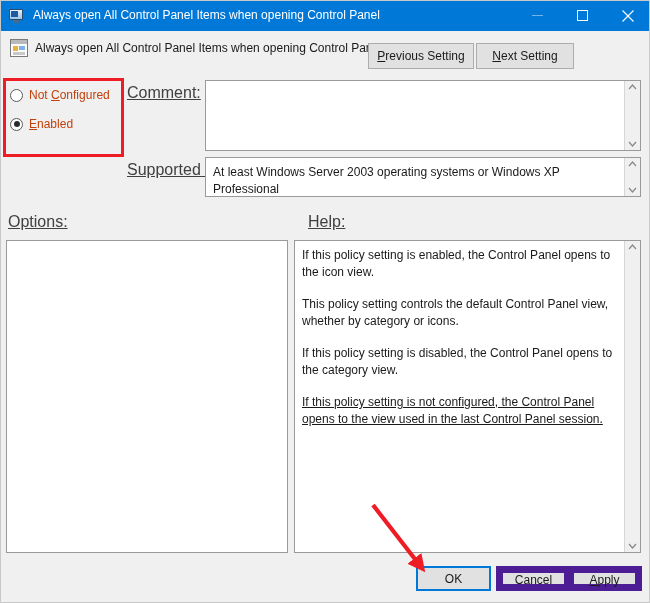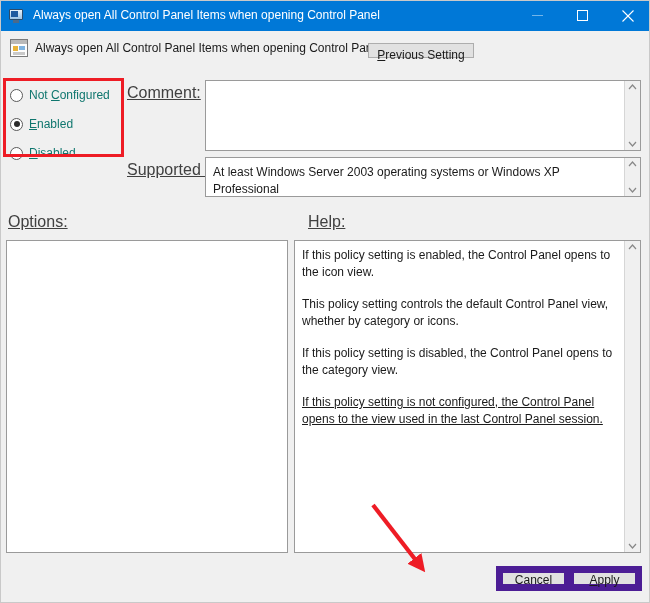--- a/index.html
+++ b/index.html
@@ -118,21 +118,21 @@
   .policy-title {
     position: absolute;
     left: 35px; top: 10px;
     font-size: 12px;
     color: #1a1a1a;
     white-space: nowrap;
   }
   .hdr-btn {
     position: absolute;
     top: 43px;
-    height: 15px;
+    height: 26px;
     background: #e1e1e1;
     border: 1px solid #adadad;
     font-family: "Liberation Sans", sans-serif;
     font-size: 12px;
     color: #1a1a1a;
     padding: 4px;
     cursor: default;
     box-sizing: border-box;
   }
   #btn-prev { left: 368px; width: 106px; }
@@ -164,21 +164,21 @@
   .radio-circle.checked::after {
     content: "";
     position: absolute;
     left: 2.5px; top: 2.5px;
     width: 6px; height: 6px;
     border-radius: 50%;
     background: #2b2b2b;
   }
   .radio-label {
     font-size: 12px;
-    color: #0f766e;
+    color: #c2410c;
     white-space: nowrap;
   }
 
   
   .anno-rect {
     position: absolute;
     left: 3px; top: 78px;
     width: 121px; height: 79px;
     border: 3px solid #ee1c25;
     box-sizing: border-box;
@@ -313,37 +313,34 @@
       <div class="pi-bar"></div>
       <div class="pi-sq1"></div>
       <div class="pi-sq2"></div>
       <div class="pi-sq3"></div>
     </div>
     <div class="policy-title">Always open All Control Panel Items when opening Control Panel</div>
   </div>
 
   <button class="hdr-btn" id="btn-prev"><span class="ul">P</span><span>revious Setting</span></button>
 
+  <button class="hdr-btn" id="btn-next"><span class="ul">N</span><span>ext Setting</span></button>
 
   <div class="radio-group">
 
     <div class="radio-item">
       <span class="radio-circle"></span>
       <span class="radio-label"><span>Not </span><span class="ul">C</span><span>onfigured</span></span>
     </div>
 
     <div class="radio-item">
       <span class="radio-circle checked"></span>
       <span class="radio-label"><span></span><span class="ul">E</span><span>nabled</span></span>
     </div>
 
-    <div class="radio-item">
-      <span class="radio-circle"></span>
-      <span class="radio-label"><span></span><span class="ul">D</span><span>isabled</span></span>
-    </div>
 
   </div>
 
   <div class="anno-rect"></div>
 
   <div class="field-label" id="lbl-comment">Comment:</div>
   <div class="txtbox" id="box-comment">
     <div class="txtbox-inner"></div>
     <div class="sbar">
       <svg width="9" height="6" viewBox="0 0 9 6">
@@ -387,20 +384,21 @@
       <svg width="9" height="6" viewBox="0 0 9 6">
           <polyline points="1,5 4.5,1 8,5" fill="none" stroke="#888888" stroke-width="1.2"></polyline>
         </svg>
       <div class="sbar-spacer"></div>
       <svg width="9" height="6" viewBox="0 0 9 6">
           <polyline points="1,1 4.5,5 8,1" fill="none" stroke="#888888" stroke-width="1.2"></polyline>
         </svg>
     </div>
   </div>
 
+  <button class="btm-btn" id="btn-ok">OK</button>
   <button class="btm-btn" id="btn-cancel">Cancel</button>
   <button class="btm-btn" id="btn-apply"><span class="ul">A</span><span>pply</span></button>
 
   <svg class="anno-arrow" viewBox="0 0 80 85">
     <defs>
       <marker id="arrowhead" markerWidth="4.2" markerHeight="4.2" refX="1.4" refY="2.1" orient="auto">
         <polygon points="0,0 4.2,2.1 0,4.2" fill="#ee1c25"></polygon>
       </marker>
     </defs>
     <line x1="13" y1="12" x2="58" y2="70" stroke="#ee1c25" stroke-width="4.2" marker-end="url(#arrowhead)"></line>

